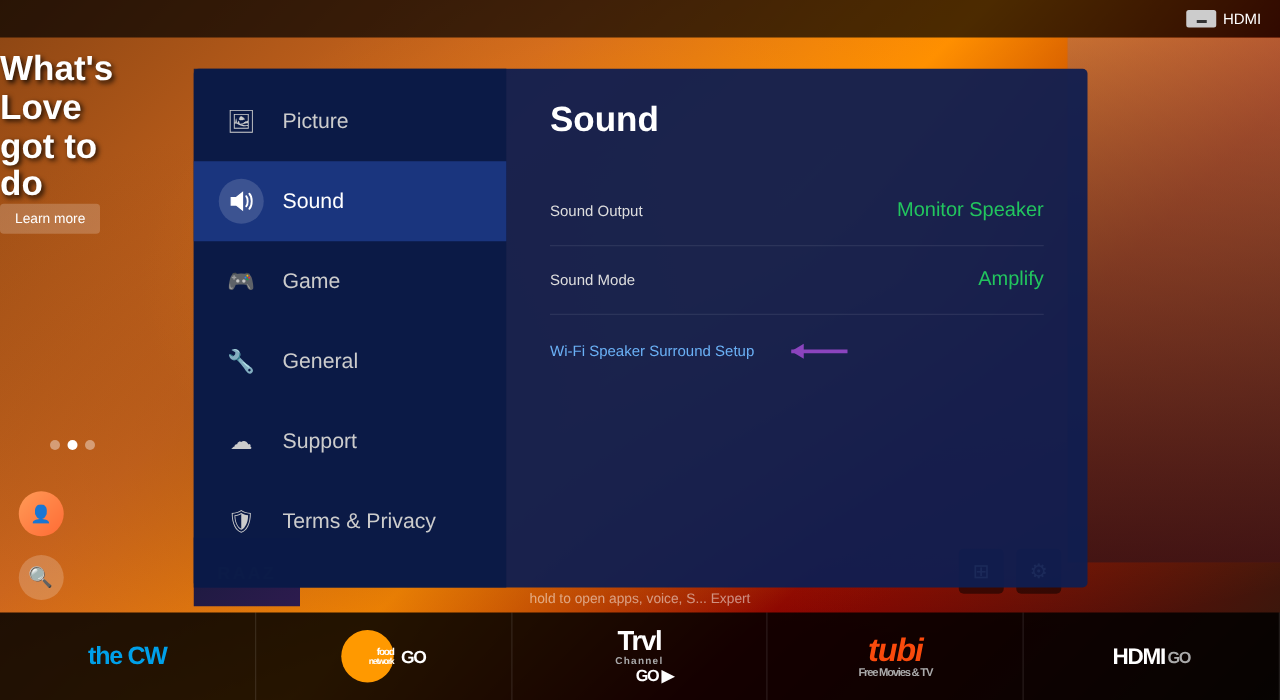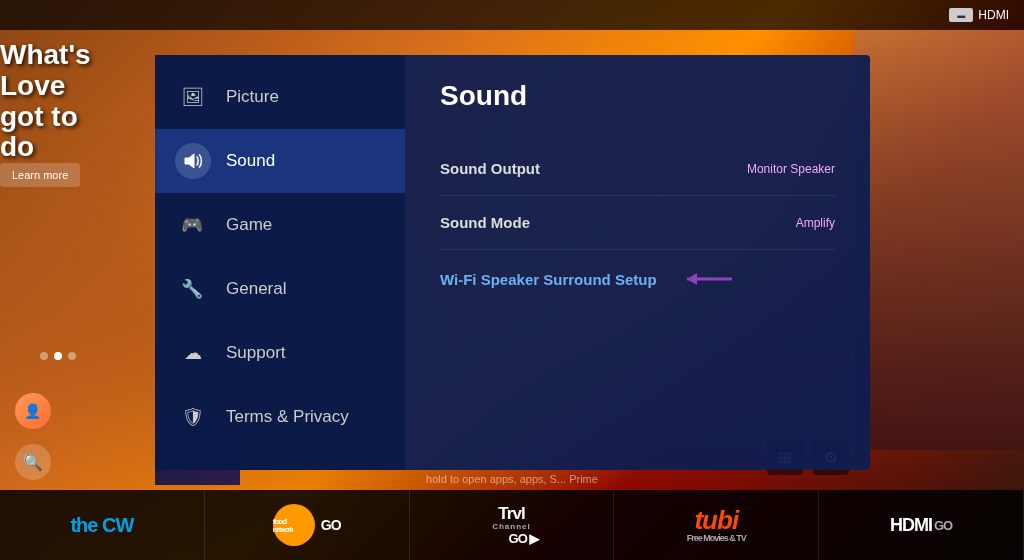--- a/index.html
+++ b/index.html
@@ -141,27 +141,27 @@
       border-bottom: 1px solid rgba(255,255,255,0.08);
       cursor: pointer;
     }
 
     .settings-row:last-child {
       border-bottom: none;
     }
 
     .settings-row-label {
       color: #ddd;
-      font-size: 15px;
-      font-weight: 700;
+      font-size: 12px;
+      font-weight: 400;
     }
 
     .settings-row-value {
-      color: #f0abfc;
-      font-size: 12px;
+      color: #22c55e;
+      font-size: 16px;
     }
 
     .settings-row.highlighted .settings-row-label {
       color: #6ab0f5;
     }
 
     .arrow-svg {
       display: inline-block;
     }
 
@@ -187,21 +187,21 @@
       font-size: 18px;
       letter-spacing: -1px;
     }
 
     .food-circle {
       width: 42px;
       height: 42px;
       background: #f90;
       border-radius: 50%;
       display: flex;
-      align-items: flex-start;
+      align-items: flex-end;
       justify-content: center;
       color: white;
       font-size: 9px;
       font-weight: 900;
       text-align: center;
       line-height: 1.1;
       flex-direction: column;
     }
 
     
@@ -479,31 +479,31 @@
 
   <div class="channel-item" style="gap:6px; flex-direction:row;">
     <div class="food-circle">
       <span style="font-size:8px;font-weight:900;line-height:1;">food</span>
       <span style="font-size:7px;line-height:1;">network</span>
     </div>
     <span style="color:white;font-size:14px;font-weight:900;">GO</span>
   </div>
 
   <div class="channel-item" style="flex-direction:column; gap:0;">
-    <span style="color:white;font-size:17px;font-weight:900;line-height:1;">Trvl</span>
+    <span style="color:white;font-size:22px;font-weight:900;line-height:1;">Trvl</span>
     <span style="color:#aaa;font-size:8px;letter-spacing:1px;">Channel</span>
     <span style="color:white;font-size:13px;font-weight:700;margin-left:24px;">GO ▶</span>
   </div>
 
   <div class="channel-item" style="flex-direction:column; gap:0;">
     <span style="color:#fa4a0c;font-size:26px;font-style:italic;font-weight:900;line-height:1;">tubi</span>
     <span style="color:#aaa;font-size:9px;">Free Movies &amp; TV</span>
   </div>
 
   <div class="channel-item">
     <span style="color:white;font-size:18px;font-weight:900;">HDMI</span>
     <span style="color:#aaa;font-size:13px;margin-left:2px;">GO</span>
   </div>
 </div>
 
 <div class="bottom-bar-text">
-  hold to open apps, apps, S... Prime
+  hold to open apps, voice, S... Expert
 </div>
 
 </body></html>

